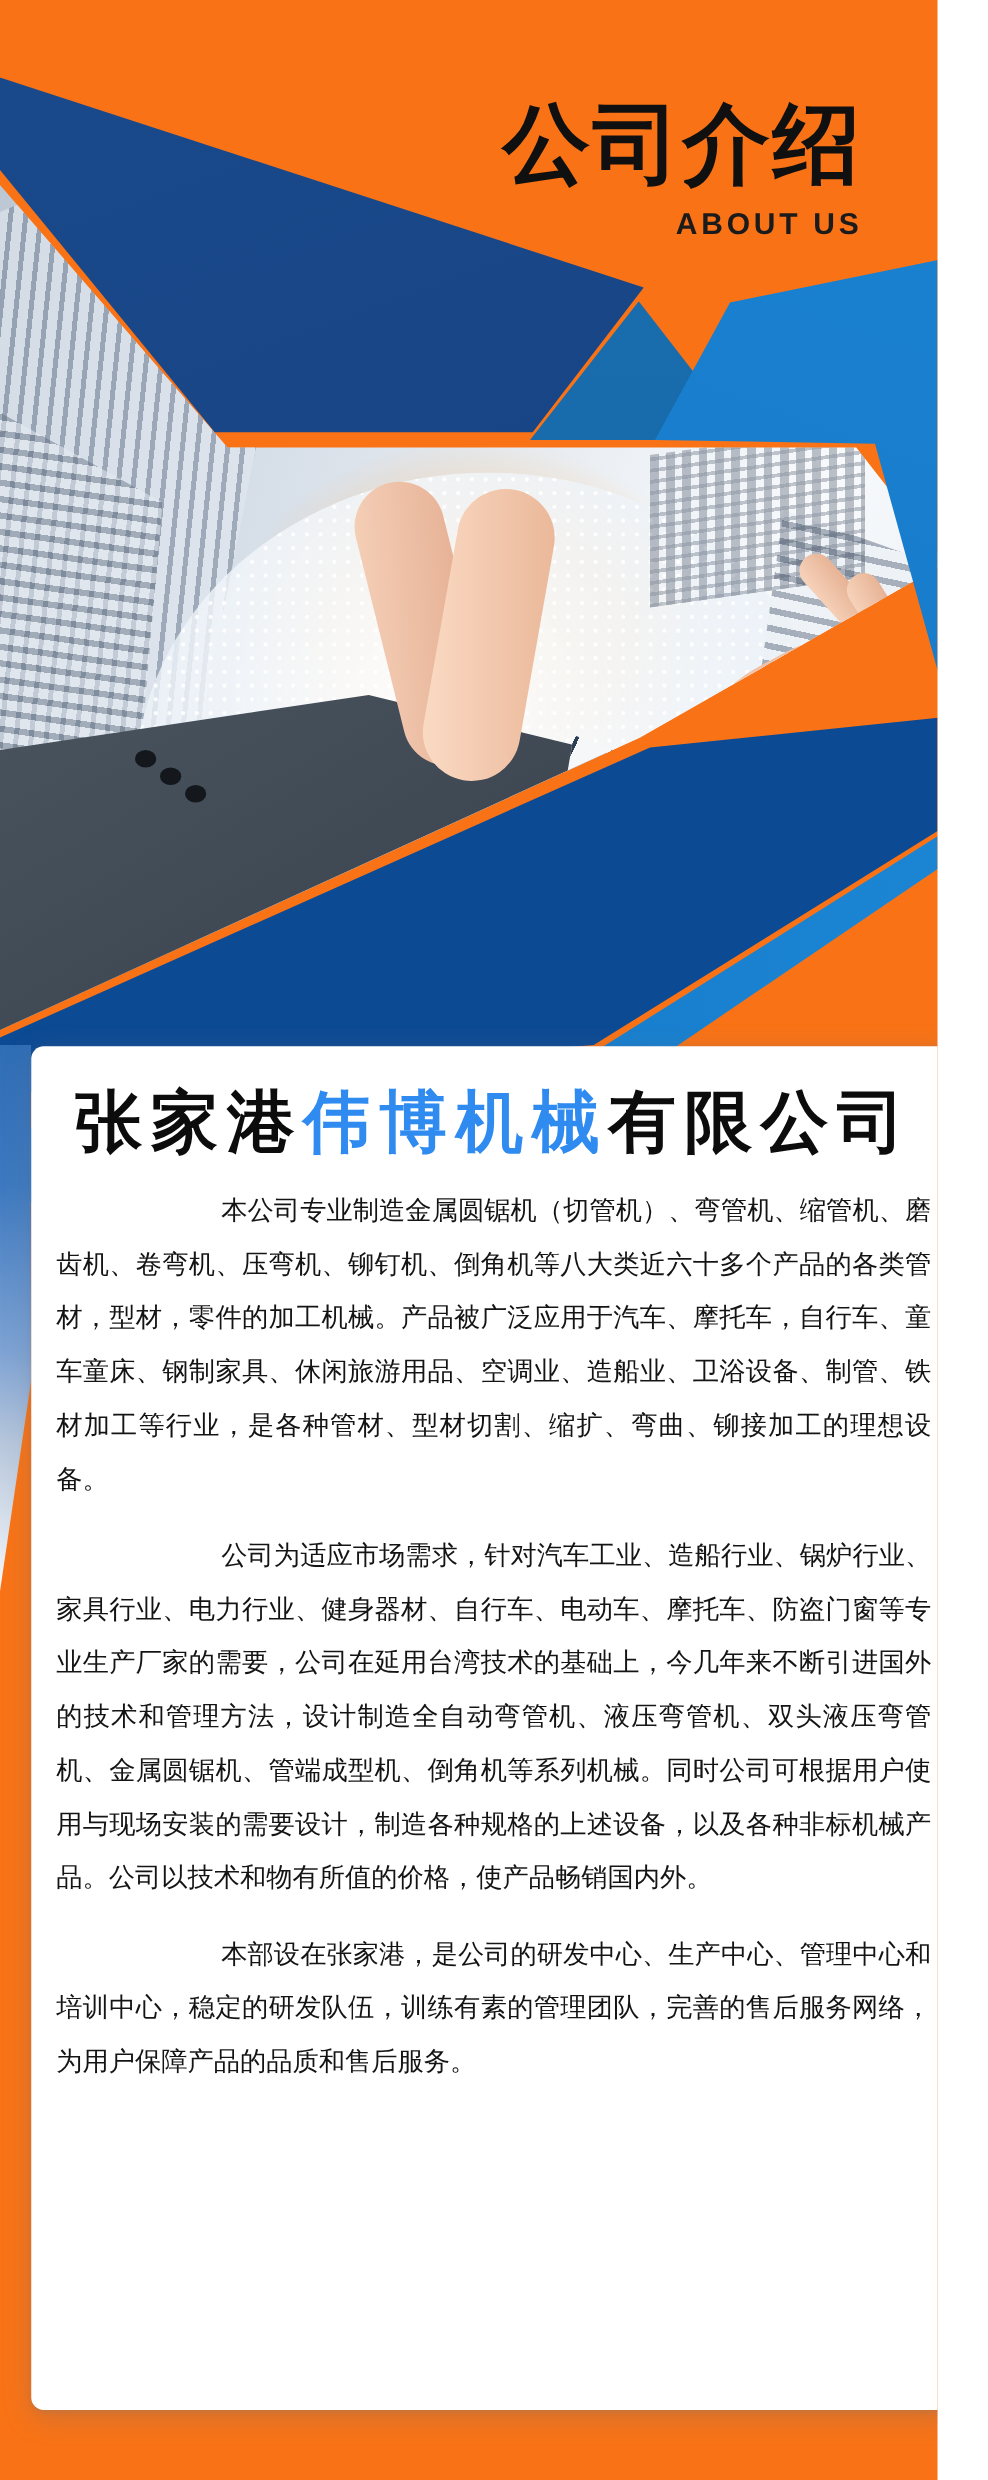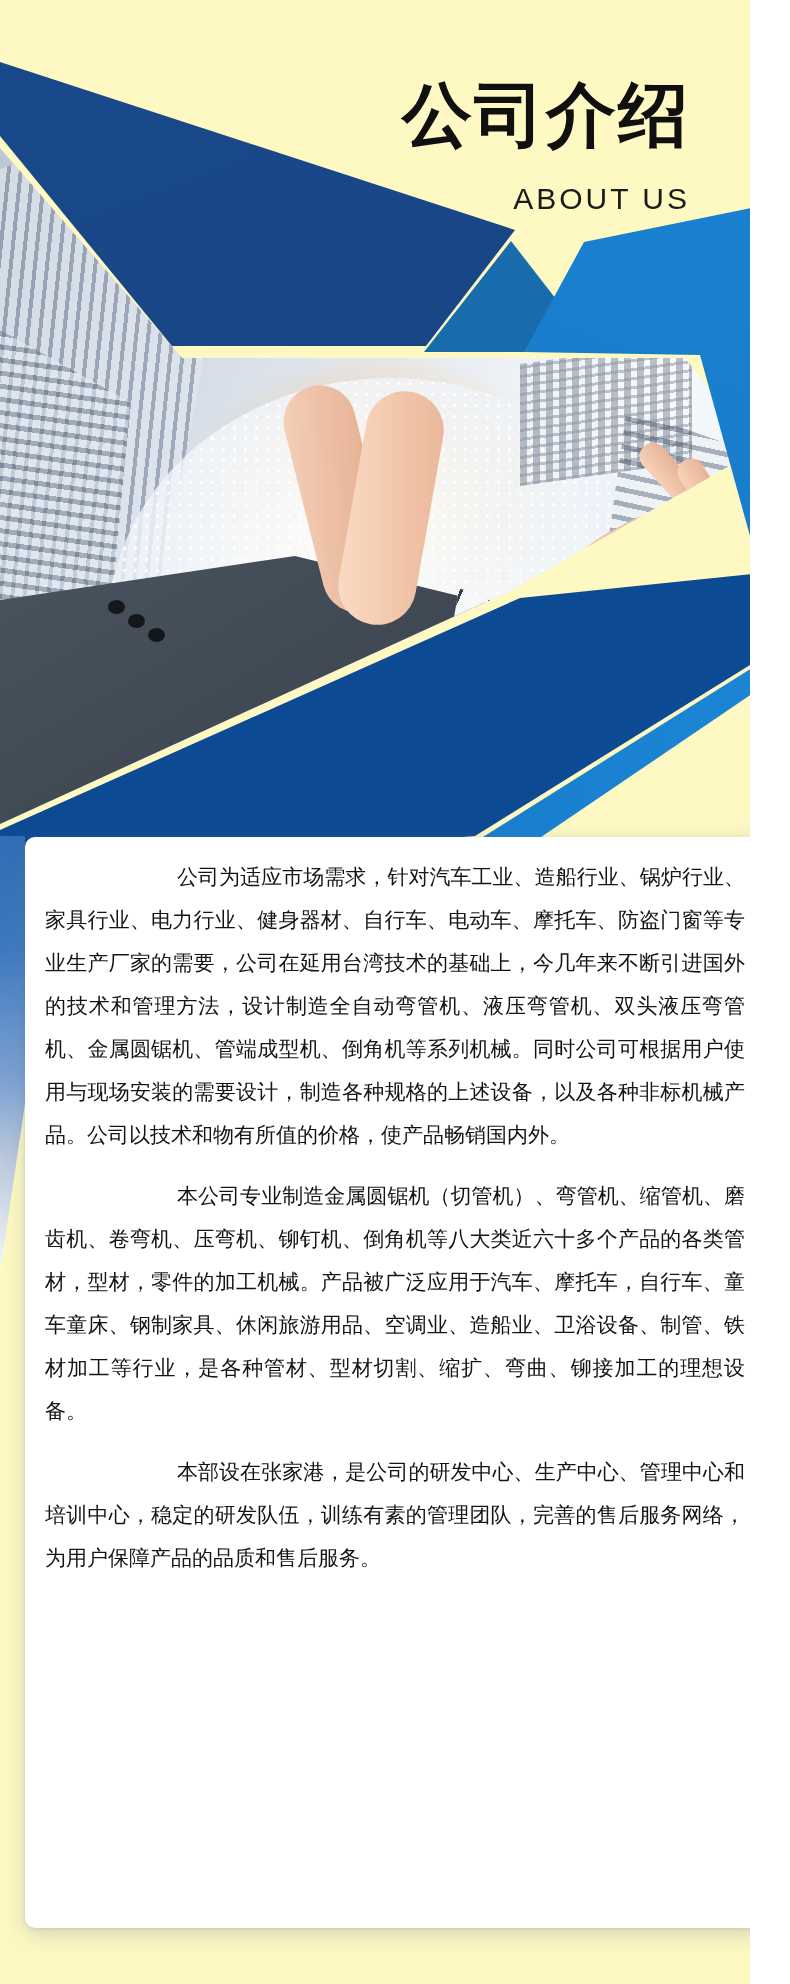--- a/index.html
+++ b/index.html
@@ -1,28 +1,28 @@
 <!DOCTYPE html>
 <html><head>
 <meta charset="utf-8">
 <style>
   html,body{margin:0;padding:0;background:#ffffff;}
   #canvas{
-    position:relative;width:750px;height:1984px;overflow:hidden;background:#fef9c3;
+    position:relative;width:750px;height:1984px;overflow:hidden;background:#f97316;
     font-family:"Liberation Sans", sans-serif;
   }
 
   
   .header-block{position:absolute;top:80px;right:60px;text-align:right;z-index:4;}
   .header-title{
     font-size:70px;font-weight:800;color:#101010;letter-spacing:2px;line-height:1;
     margin:0;
   }
   .header-subtitle{
-    font-size:30px;font-weight:400;color:#1b1b1b;letter-spacing:3px;margin-top:34px;line-height:1;
+    font-size:24px;font-weight:700;color:#1b1b1b;letter-spacing:3px;margin-top:18px;line-height:1;
   }
 
   
   .photo{
     position:absolute;inset:0;z-index:1;
     clip-path:polygon(0 148px,182px 358px,685px 358px,757px 450px,512px 590px,0 824px);
     background:linear-gradient(105deg,#b9c4d2 0%,#d7dfe8 25%,#eef2f6 48%,#f7f9fb 60%,#e9eef4 78%,#dde5ee 100%);
   }
   .ph-bldg-left{
     position:absolute;left:0;top:120px;width:215px;height:620px;opacity:.8;
@@ -170,18 +170,19 @@
   <div class="shape swoosh-navy"></div>
   <div class="shape swoosh-blue"></div>
   <div class="left-strip"></div>
 
   <div class="header-block">
     <div class="header-title">公司介绍</div>
     <div class="header-subtitle">ABOUT US</div>
   </div>
 
   <div class="card">
+    <h1 class="card-title"><span>张家港</span><span class="hl">伟博机械</span><span>有限公司</span></h1>
+    <p>本公司专业制造金属圆锯机（切管机）、弯管机、缩管机、磨齿机、卷弯机、压弯机、铆钉机、倒角机等八大类近六十多个产品的各类管材，型材，零件的加工机械。产品被广泛应用于汽车、摩托车，自行车、童车童床、钢制家具、休闲旅游用品、空调业、造船业、卫浴设备、制管、铁材加工等行业，是各种管材、型材切割、缩扩、弯曲、铆接加工的理想设备。</p>
     <p>公司为适应市场需求，针对汽车工业、造船行业、锅炉行业、家具行业、电力行业、健身器材、自行车、电动车、摩托车、防盗门窗等专业生产厂家的需要，公司在延用台湾技术的基础上，今几年来不断引进国外的技术和管理方法，设计制造全自动弯管机、液压弯管机、双头液压弯管机、金属圆锯机、管端成型机、倒角机等系列机械。同时公司可根据用户使用与现场安装的需要设计，制造各种规格的上述设备，以及各种非标机械产品。公司以技术和物有所值的价格，使产品畅销国内外。</p>
-    <p>本公司专业制造金属圆锯机（切管机）、弯管机、缩管机、磨齿机、卷弯机、压弯机、铆钉机、倒角机等八大类近六十多个产品的各类管材，型材，零件的加工机械。产品被广泛应用于汽车、摩托车，自行车、童车童床、钢制家具、休闲旅游用品、空调业、造船业、卫浴设备、制管、铁材加工等行业，是各种管材、型材切割、缩扩、弯曲、铆接加工的理想设备。</p>
     <p>本部设在张家港，是公司的研发中心、生产中心、管理中心和培训中心，稳定的研发队伍，训练有素的管理团队，完善的售后服务网络，为用户保障产品的品质和售后服务。</p>
   </div>
 
 </div>
 
 </body></html>

